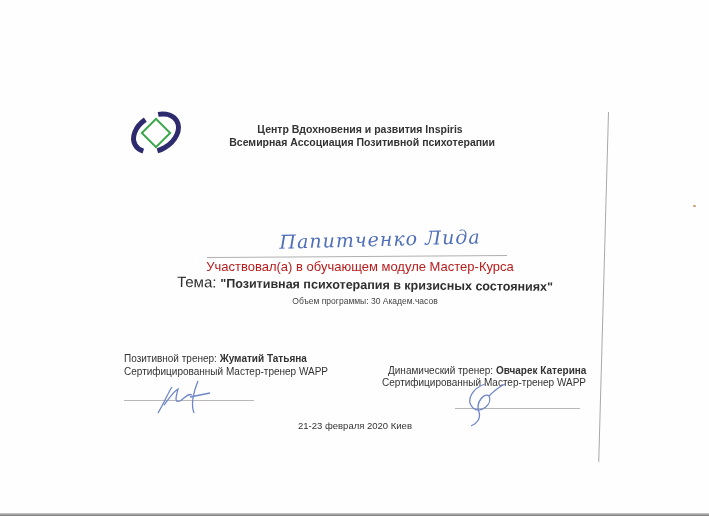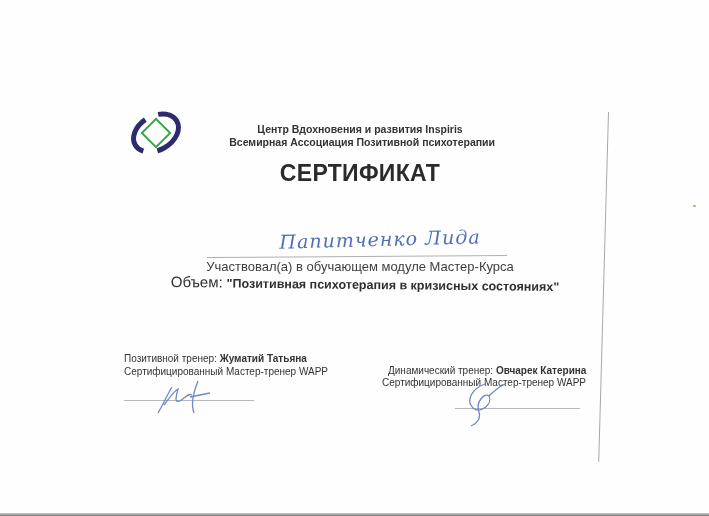--- a/index.html
+++ b/index.html
@@ -27,21 +27,21 @@
     .title { left: 260px; width: 200px; top: 160px; font-size: 23px; font-weight: bold; color: #2b2b2b; letter-spacing: 0.3px; }
 
     .witness { left: 250px; width: 220px; top: 211px; font-size: 11.5px; color: #333; }
     .name-line { left: 207px; top: 256px; width: 300px; height: 1px; background: #b0b0b0; transform: rotate(-0.4deg); }
     .name-hand {
       left: 270px; top: 228px; width: 220px;
       font-family: "DejaVu Serif", serif; font-style: italic;
       font-size: 19px; color: #4f6fb8; letter-spacing: 1px;
       transform: rotate(-1.5deg);
     }
-    .participated { left: 200px; width: 320px; top: 259px; font-size: 13px; color: #404040; }
+    .participated { left: 200px; width: 320px; top: 259px; font-size: 13px; color: #b91c1c; }
     .topic { left: 160px; width: 410px; top: 275px; font-size: 14px; color: #2f2f2f; transform: rotate(0.6deg); }
     .topic .topic-label { font-size: 15px; }
     .topic .topic-value { font-weight: bold; font-size: 12.5px; }
     .volume { left: 250px; width: 230px; top: 296px; font-size: 8.5px; color: #444; }
 
     .trainer1-a { left: 124px; top: 353px; font-size: 10px; color: #333; white-space: nowrap; }
     .trainer1-b { left: 124px; top: 366px; font-size: 10px; color: #333; white-space: nowrap; }
     .trainer2-a { left: 388px; top: 365px; font-size: 10px; color: #333; white-space: nowrap; }
     .trainer2-b { left: 382px; top: 377px; font-size: 10px; color: #333; white-space: nowrap; }
     b.strong { font-weight: bold; }
@@ -66,33 +66,33 @@
     <svg width="56" height="46" viewBox="0 0 56 46">
       <ellipse cx="28" cy="23" rx="24" ry="17" fill="none" stroke="#2e2a6e" stroke-width="5" transform="rotate(-30 28 23)" stroke-dasharray="40 14"></ellipse>
       <rect x="18" y="13" width="20" height="20" fill="none" stroke="#3aa64a" stroke-width="2" transform="rotate(45 28 23)"></rect>
     </svg>
   </div>
 
 
   <div class="abs center org1">Центр Вдохновения и развития Inspiris</div>
   <div class="abs center org2">Всемирная Ассоциация Позитивной психотерапии</div>
 
-  <div class="abs center title">СЕРТИФИКАТ</div>
 
 
   <div class="abs center name-hand">Папитченко Лида</div>
   <div class="abs name-line"></div>
 
   <div class="abs center participated">Участвовал(а) в обучающем модуле Мастер-Курса</div>
 
   <div class="abs center topic">
-    <span class="topic-label">Объем:</span>
+    <span class="topic-label">Тема:</span>
     <span class="topic-value">"Позитивная психотерапия в кризисных состояниях"</span>
   </div>
 
+  <div class="abs center volume">Объем программы: 30 Академ.часов</div>
 
   <div class="abs trainer1-a">
     <span>Позитивной тренер:</span>
     <b class="strong">Жуматий Татьяна</b>
   </div>
   <div class="abs trainer1-b">Сертифицированный Мастер-тренер WAPP</div>
   <div class="abs sig-line1"></div>
   <div class="abs sig1">
     <svg width="80" height="45" viewBox="0 0 80 45">
       <path d="M8 38 C14 28, 18 18, 22 12 M14 30 C20 22, 24 16, 28 14 C26 22, 24 28, 30 26 C36 22, 38 18, 42 20 M48 6 C44 16, 40 28, 44 38 M40 22 L60 18" stroke="#6f86c8" stroke-width="1.3" fill="none"></path>
@@ -104,17 +104,18 @@
     <b class="strong">Овчарек Катерина</b>
   </div>
   <div class="abs trainer2-b">Сертифицированный Мастер-тренер WAPP</div>
   <div class="abs sig-line2"></div>
   <div class="abs sig2">
     <svg width="70" height="52" viewBox="0 0 70 52">
       <path d="M30 6 C18 10, 10 22, 18 30 C26 36, 38 26, 34 18 C30 14, 20 24, 24 34 C26 40, 22 46, 16 48 M34 18 C40 12, 46 8, 50 6" stroke="#6f86c8" stroke-width="1.3" fill="none"></path>
     </svg>
   </div>
 
+  <div class="abs center date">21-23 февраля 2020 Киев</div>
 
   <div class="abs edge-right"></div>
   <div class="abs edge-bottom"></div>
   <div class="abs speck" style="left:693px;top:205px"></div>
 </div>
 
 </body></html>

